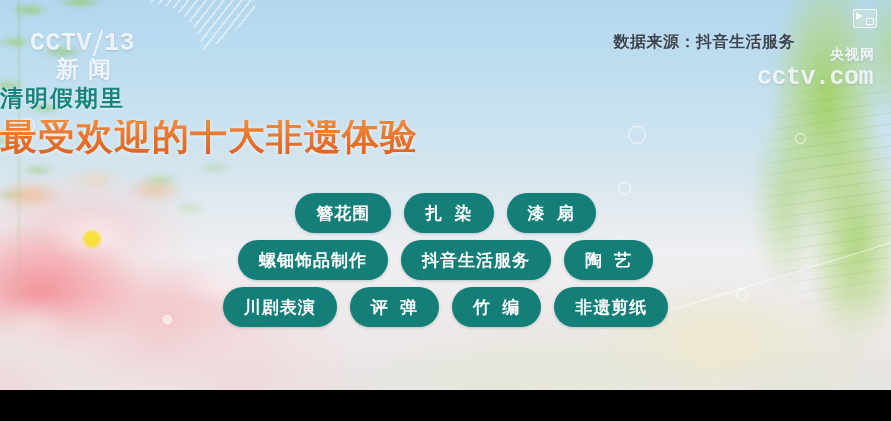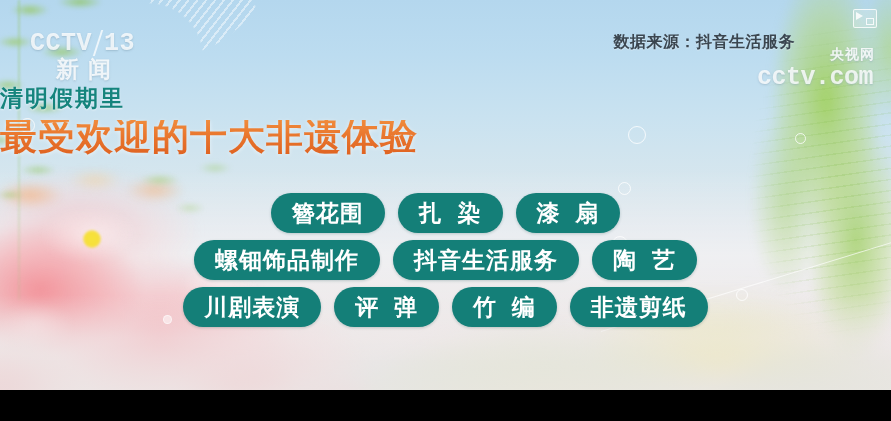--- a/index.html
+++ b/index.html
@@ -275,21 +275,21 @@
     display: flex; flex-direction: column; align-items: center; gap: 7px;
   }
   .tag-row { display: flex; justify-content: center; gap: 13px; }
   .tag-pill {
     background: #147f78;
     color: #ffffff;
     border-radius: 22px;
     height: 40px;
     display: flex; align-items: center; justify-content: center;
     padding: 0 21px;
-    font-size: 23px; font-weight: bold;
+    font-size: 17px; font-weight: bold;
     letter-spacing: 1px;
     white-space: nowrap;
     box-shadow: 0 1px 3px rgba(10,70,66,.22);
   }
 </style>
 </head>
 <body>
 
 <div id="stage">
 

